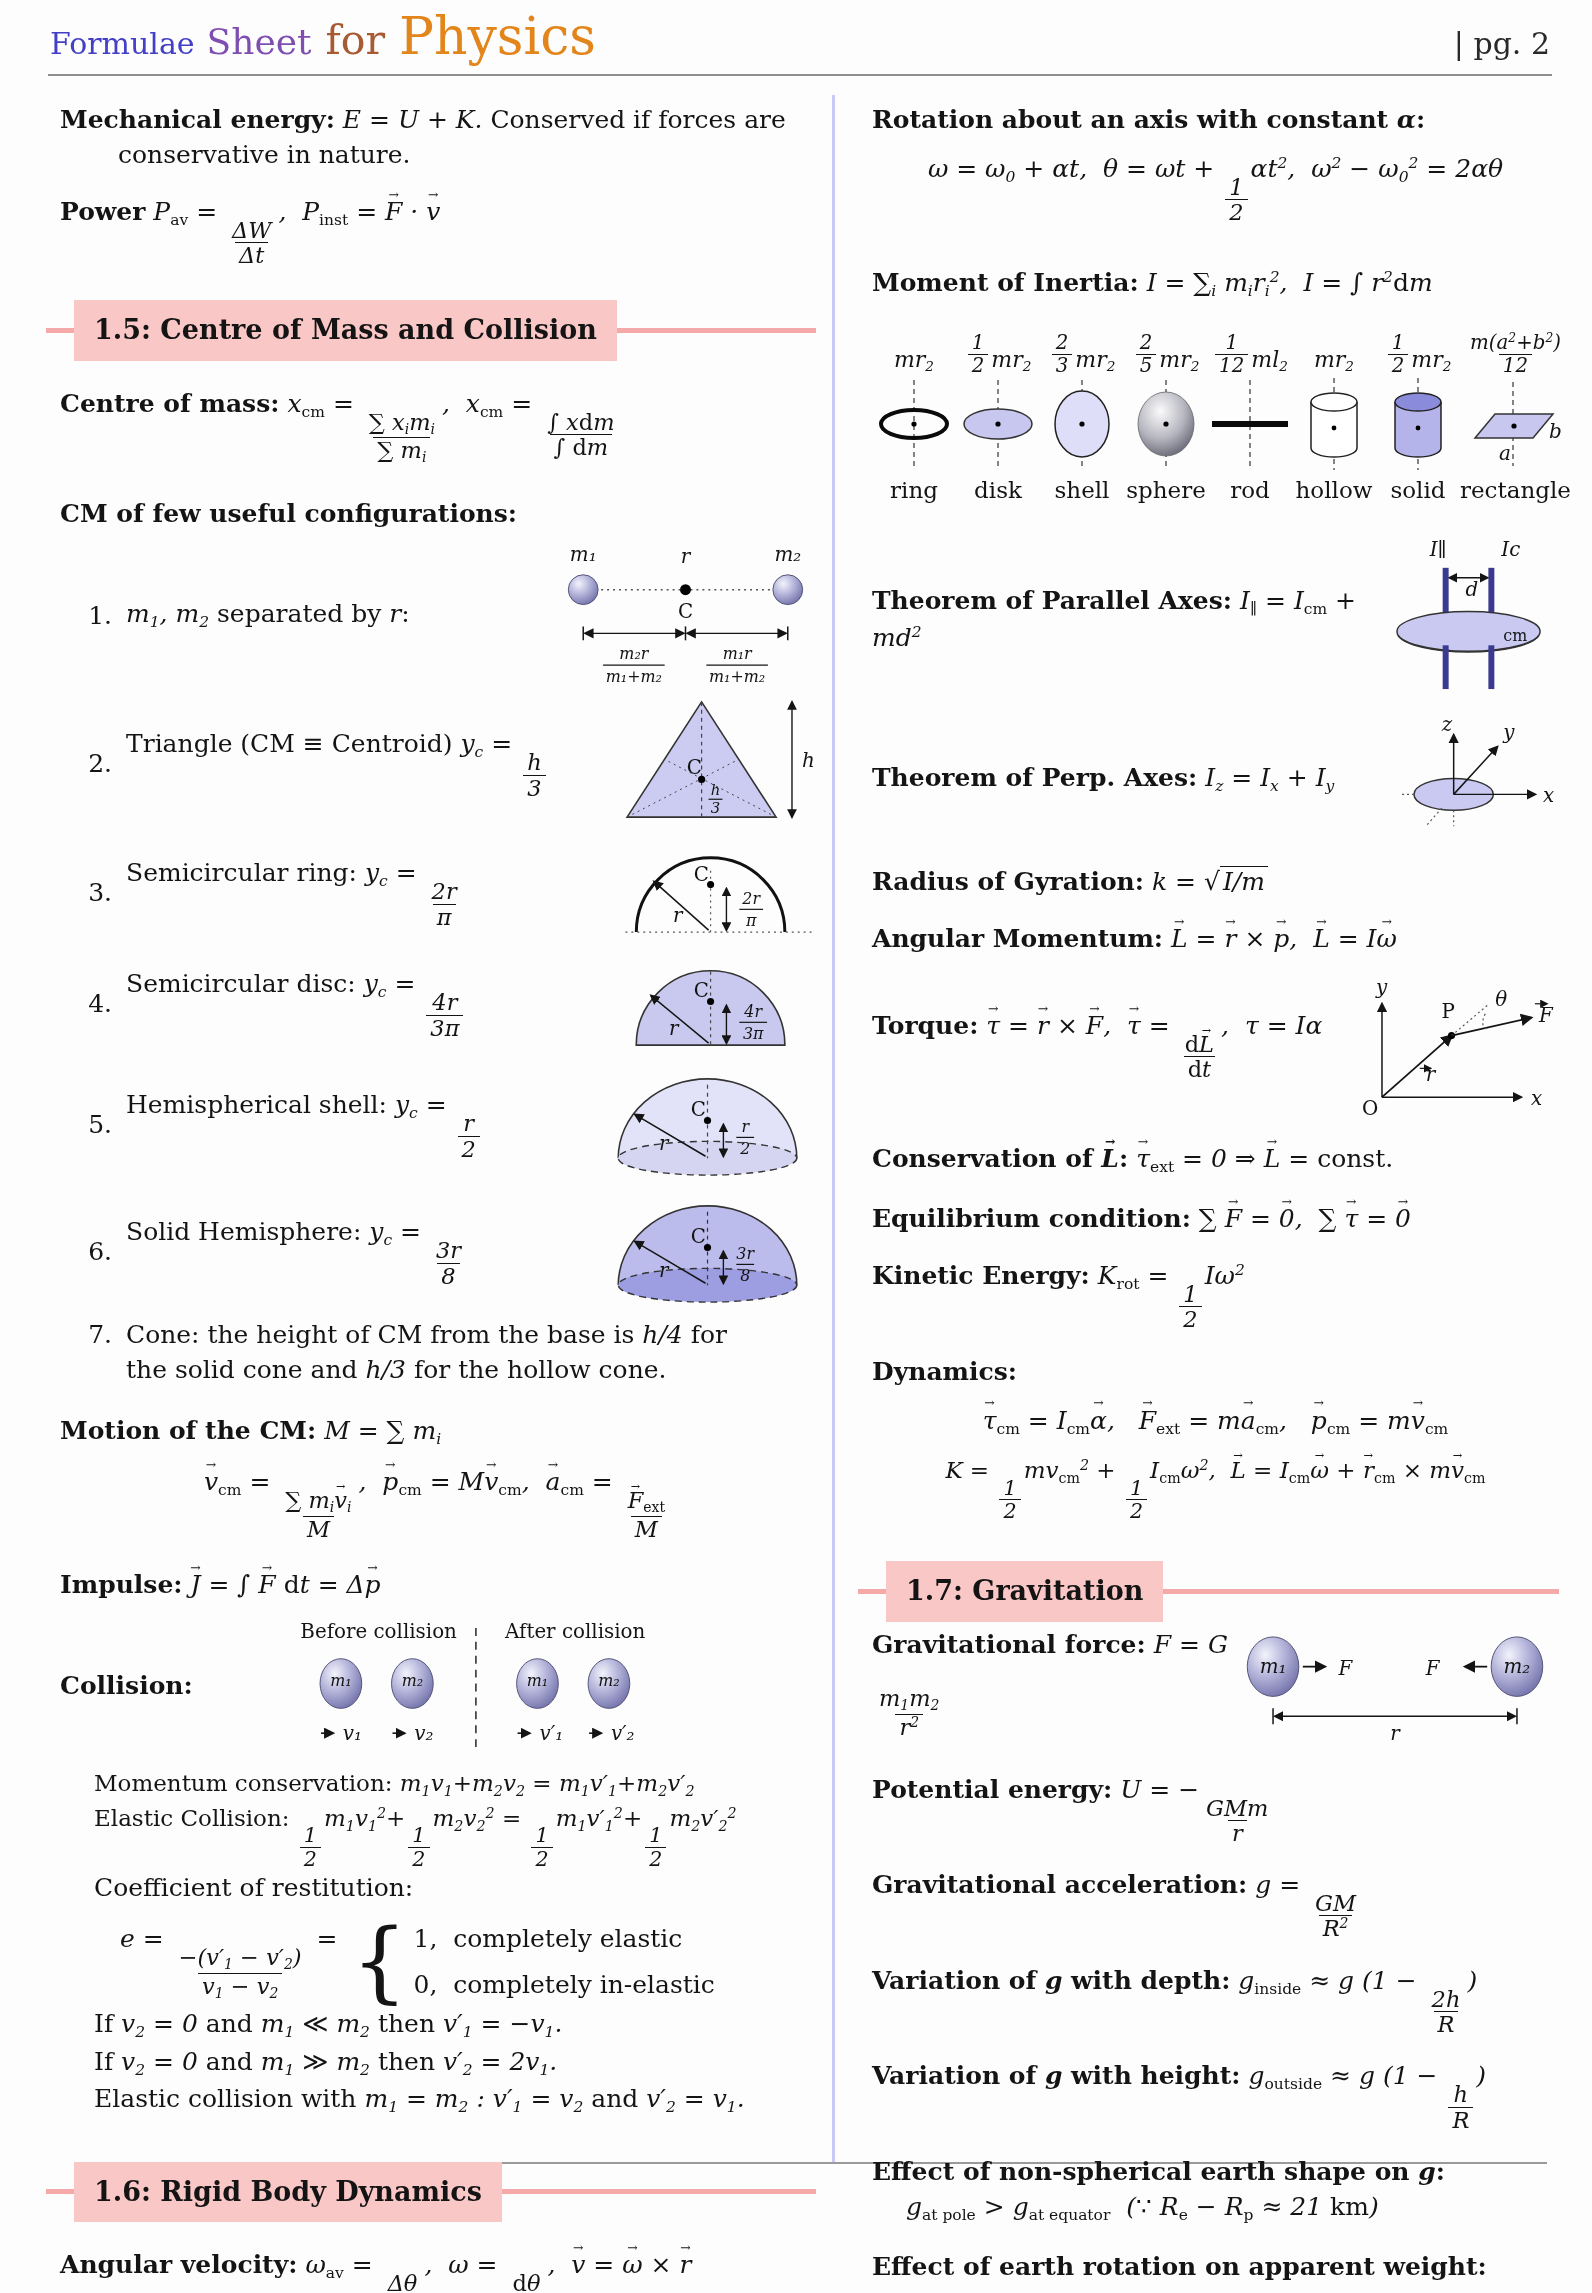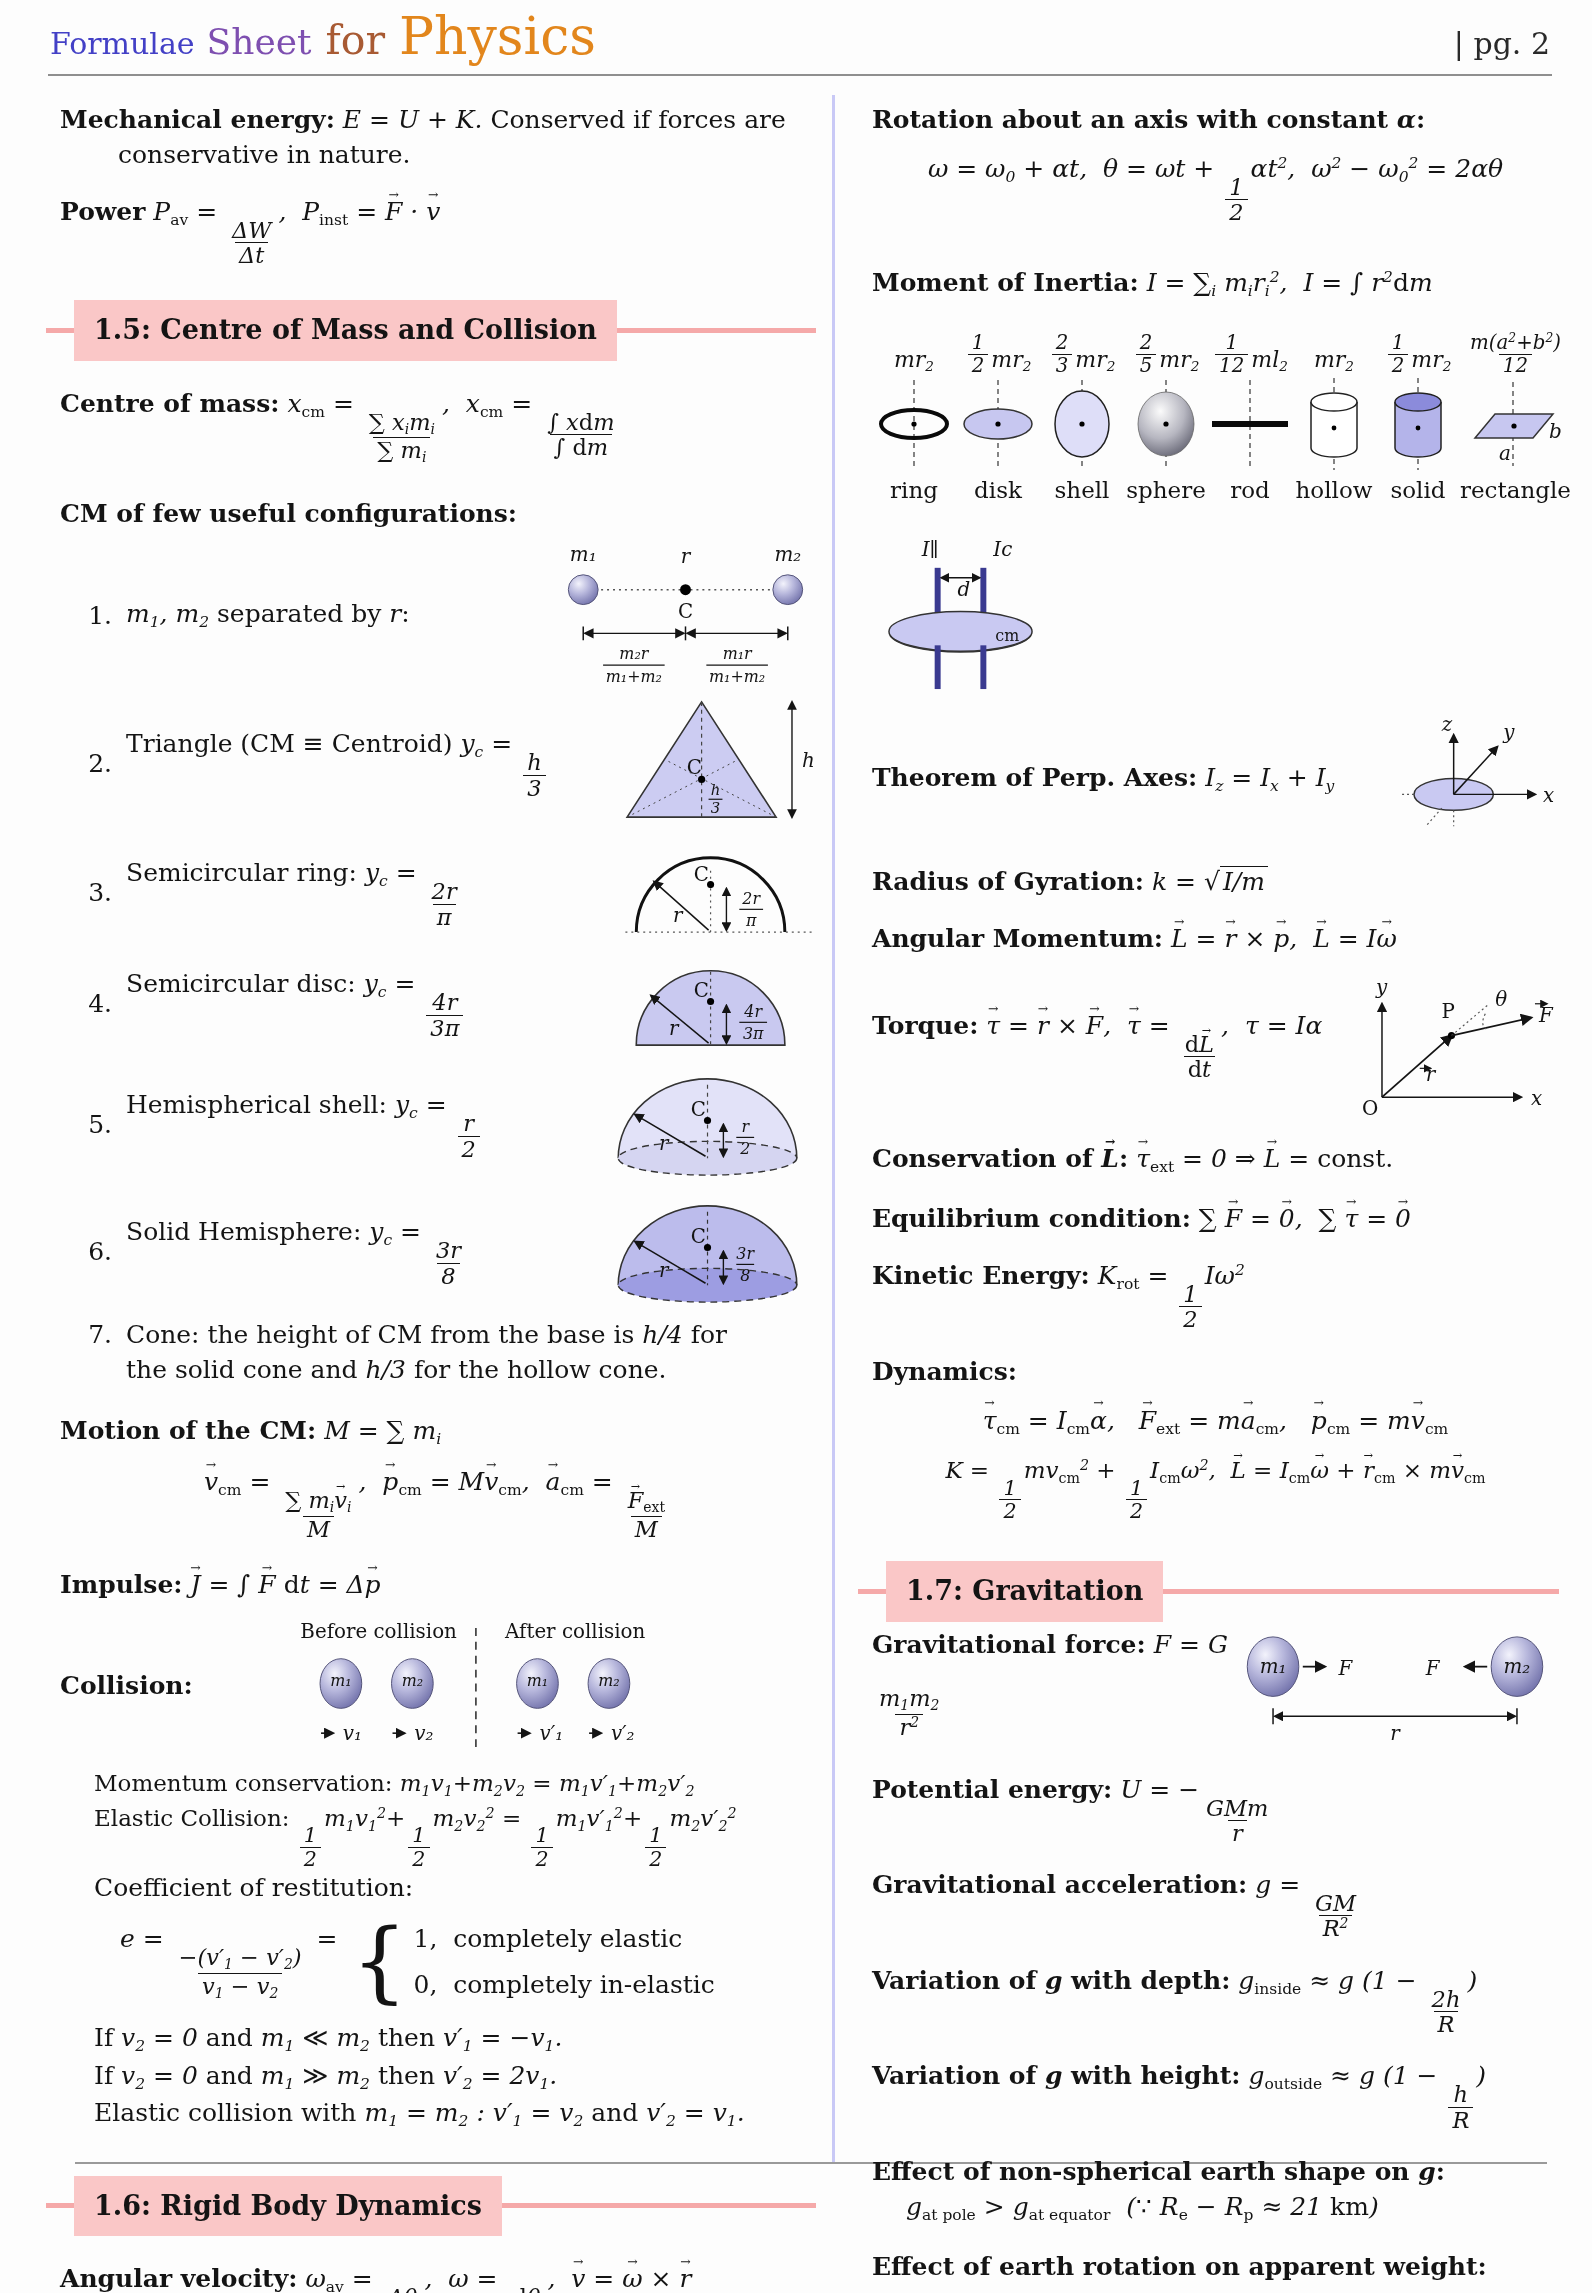--- a/index.html
+++ b/index.html
@@ -49,21 +49,21 @@
   .item .inum{width:52px;text-align:right;padding-right:14px;flex:none;}
   .item .itext{flex:1;}
   .item svg{flex:none;}
   
   .coll-head{display:flex;align-items:flex-start;margin-top:18px;}
   .coll-head .lbl{margin-top:48px;}
   .coll-lines{margin-left:34px;margin-top:10px;}
   .cases-wrap{display:flex;align-items:center;margin-left:60px;margin-top:16px;}
   .brace{font-size:88px;font-weight:300;line-height:0.9;font-style:normal;margin:0 6px 0 14px;}
   .cases{display:inline-flex;flex-direction:column;gap:11px;}
-  .notes{margin-left:34px;margin-top:18px;}
+  .notes{margin-left:34px;margin-top:4px;}
   
   .moi-row{display:flex;justify-content:space-between;margin-top:16px;}
   .moi-cell{display:flex;flex-direction:column;align-items:center;}
   .moi-f{height:58px;display:flex;align-items:flex-end;justify-content:center;font-style:italic;font-size:22px;}
   .moi-n{font-size:23px;margin-top:2px;}
   .flexrow{display:flex;align-items:center;}
   .flexrow .txt{flex:1;}
   svg text{font-family:"DejaVu Serif","DejaVu Sans",serif;font-style:italic;font-size:20px;fill:#141414;}
   svg text.rm{font-style:normal;}
   svg text.sm{font-size:16px;}
@@ -478,20 +478,24 @@
           <path d="M6,62 L26,38 L84,38 L64,62 Z" fill="#c7c7f0" stroke="#333" stroke-width="1.5"></path>
           <circle cx="45" cy="50" r="2.6" fill="#000"></circle>
           <text x="30" y="84">a</text>
           <text x="80" y="62">b</text>
         </svg>
         <div class="moi-n rm">rectangle</div>
       </div>
     </div>
 
     <div class="flexrow" style="margin-top:34px">
+      <span class="txt">
+        <span class="lbl math"><span class="rm">Theorem of Parallel Axes:</span></span>
+        <span class="math">I<span class="msub">∥</span> = I<span class="msub"><span class="rm">cm</span></span> + md<span class="msup">2</span></span>
+      </span>
       <svg width="179" height="157" viewBox="0 0 180 158">
         <line x1="66" y1="28" x2="66" y2="90" stroke="#3a3a90" stroke-width="6"></line>
         <line x1="112" y1="28" x2="112" y2="90" stroke="#3a3a90" stroke-width="6"></line>
         <ellipse cx="89" cy="92" rx="72" ry="20" fill="#c9c9f2" stroke="#333" stroke-width="1.5"></ellipse>
         <path d="M18,96 a72,20 0 0 0 142,0" fill="none" stroke="#333" stroke-width="1.5"></path>
         <line x1="66" y1="106" x2="66" y2="150" stroke="#3a3a90" stroke-width="6"></line>
         <line x1="112" y1="106" x2="112" y2="150" stroke="#3a3a90" stroke-width="6"></line>
         <line x1="70" y1="38" x2="108" y2="38" stroke="#141414" stroke-width="1.4" marker-start="url(#mA)" marker-end="url(#mA)"></line>
         <text x="86" y="56">d</text>
         <text x="50" y="16">I∥</text>

